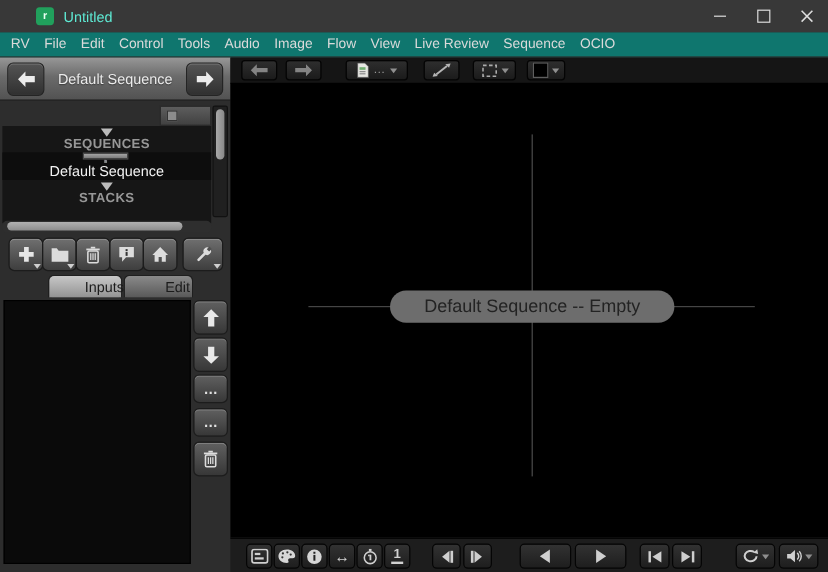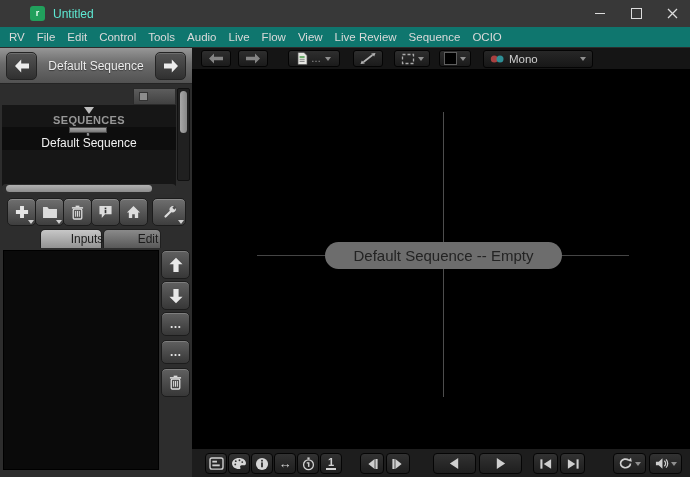--- a/index.html
+++ b/index.html
@@ -129,21 +129,21 @@
     </div>
   </div>
 
   <div class="abs menubar">
     <span class="menu-item">RV</span>
     <span class="menu-item">File</span>
     <span class="menu-item">Edit</span>
     <span class="menu-item">Control</span>
     <span class="menu-item">Tools</span>
     <span class="menu-item">Audio</span>
-    <span class="menu-item">Live</span>
+    <span class="menu-item">Image</span>
     <span class="menu-item">Flow</span>
     <span class="menu-item">View</span>
     <span class="menu-item">Live Review</span>
     <span class="menu-item">Sequence</span>
     <span class="menu-item">OCIO</span>
   </div>
 
   <div class="abs session-bar">
     <div class="nav-btn">
       <svg width="16" height="14" viewBox="0 0 16 14">
@@ -188,28 +188,20 @@
     </div>
     <div class="tb-btn" style="margin-left:11px;width:36px;">
       <svg width="14" height="12" viewBox="0 0 14 12">
           <rect x="1.5" y="1.5" width="11" height="9" fill="none" stroke="#ababab" stroke-width="1.3" stroke-dasharray="3 2"></rect>
         </svg>
       <span class="dd-caret"></span>
     </div>
     <div class="tb-btn" style="margin-left:9px;width:32px;">
       <div class="swatch"></div>
       <span class="dd-caret"></span>
-    </div>
-    <div class="tb-dd" style="margin-left:12px;width:110px;">
-      <svg width="15" height="10" viewBox="0 0 15 10">
-          <circle cx="4.3" cy="5" r="3.5" fill="#a84040"></circle>
-          <circle cx="10" cy="5" r="3.5" fill="#2e8f96"></circle>
-        </svg>
-      <span>Mono</span>
-      <span class="dd-caret" style="margin-left:auto;"></span>
     </div>
   </div>
 
   <div class="abs col-head" style="left:133px;top:88px;width:43px;justify-content:flex-start;">
     <div style="width:7px;height:7px;background:#8c8c8c;border:1px solid #333;"></div>
   </div>
 
   <div class="abs tree-bg">
     <div class="tree-row" style="top:2px;height:19px;">
       <span class="grp-caret"></span>
@@ -218,20 +210,24 @@
     <div class="tree-row" style="top:22px;height:23px;background:#0d0d0d;">
       <div class="sel-swatch" style="margin-left:1px;"></div>
       <svg style="margin:0 5px 0 2px;" width="12" height="13" viewBox="0 0 12 13">
           <path d="M1 .5h7l3 3v9H1z" fill="#9a9a9a" stroke="#444" stroke-width=".7"></path>
           <rect x="3" y="4" width="5.5" height="2.4" fill="#7f68a0"></rect>
           <rect x="3" y="7.5" width="5.5" height="1" fill="#5aa05a"></rect>
           <rect x="3" y="9.4" width="5.5" height="1" fill="#555"></rect>
         </svg>
       <span class="item-label">Default Sequence</span>
     </div>
+    <div class="tree-row" style="top:47px;height:19px;">
+      <span class="grp-caret"></span>
+      <span class="grp-label">STACKS</span>
+    </div>
   </div>
 
   <div class="abs vscroll">
       <div class="vthumb"></div>
     </div>
   <div class="abs hscroll">
       <div class="hthumb"></div>
     </div>
 
   <div class="p-btn" style="left:7px;top:198px;">

